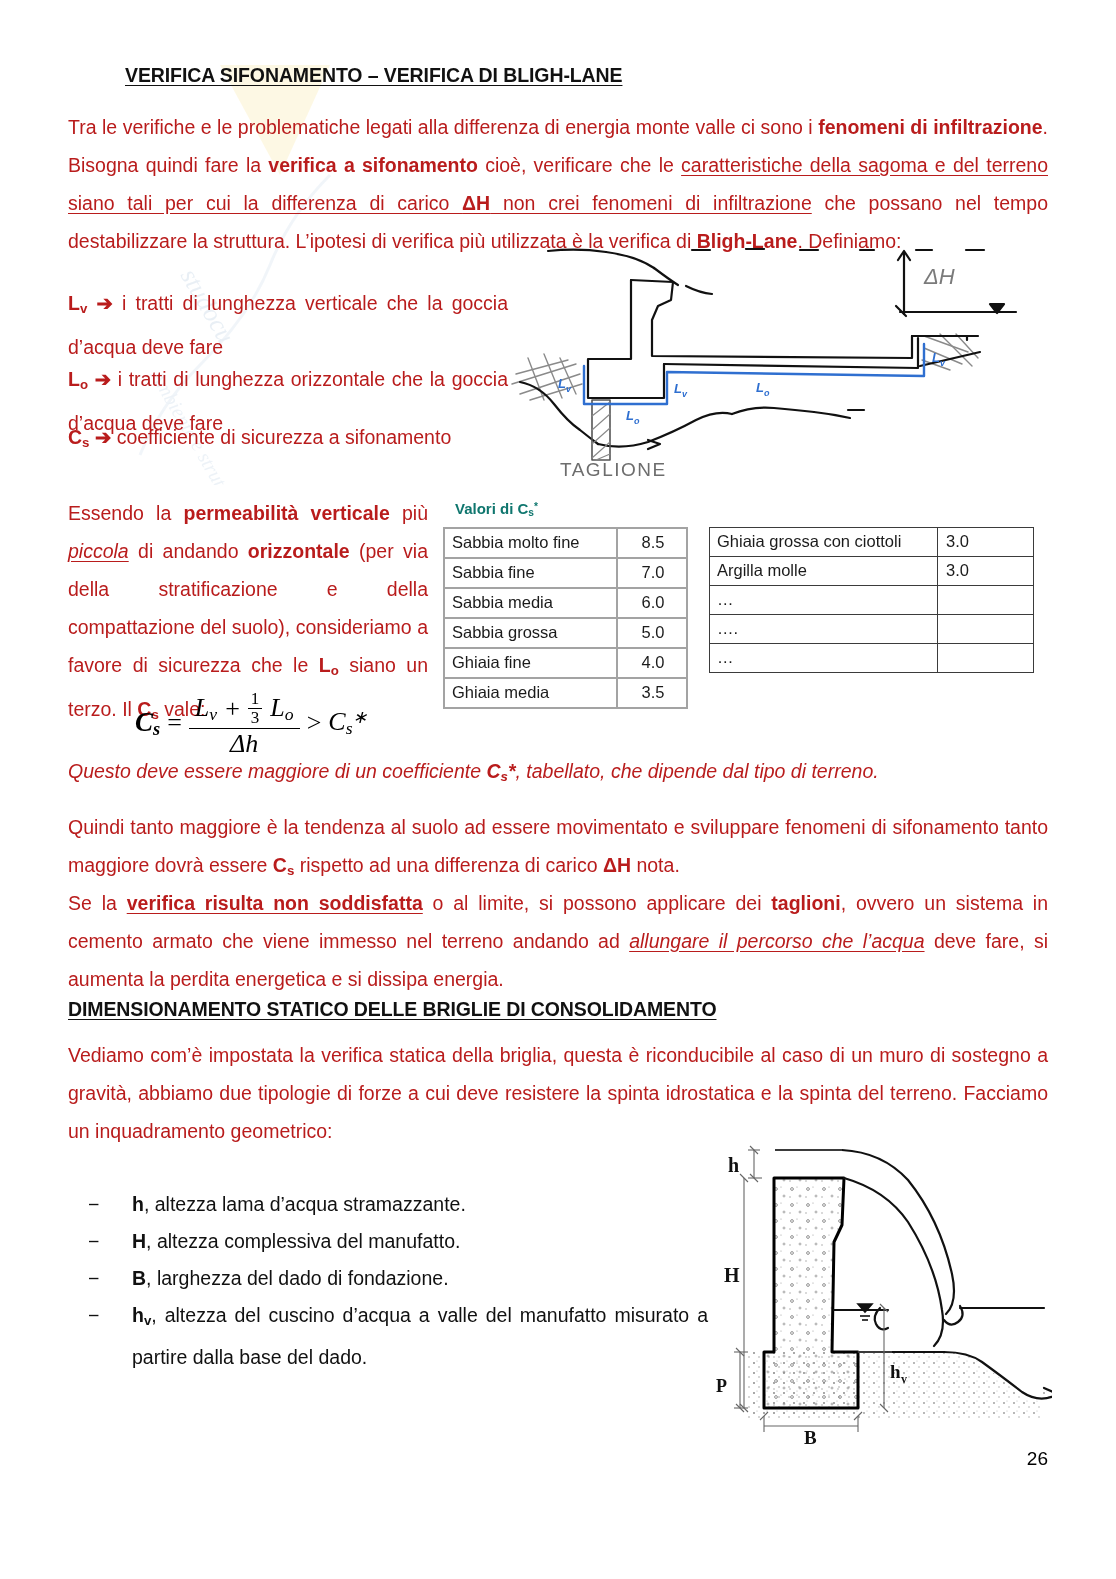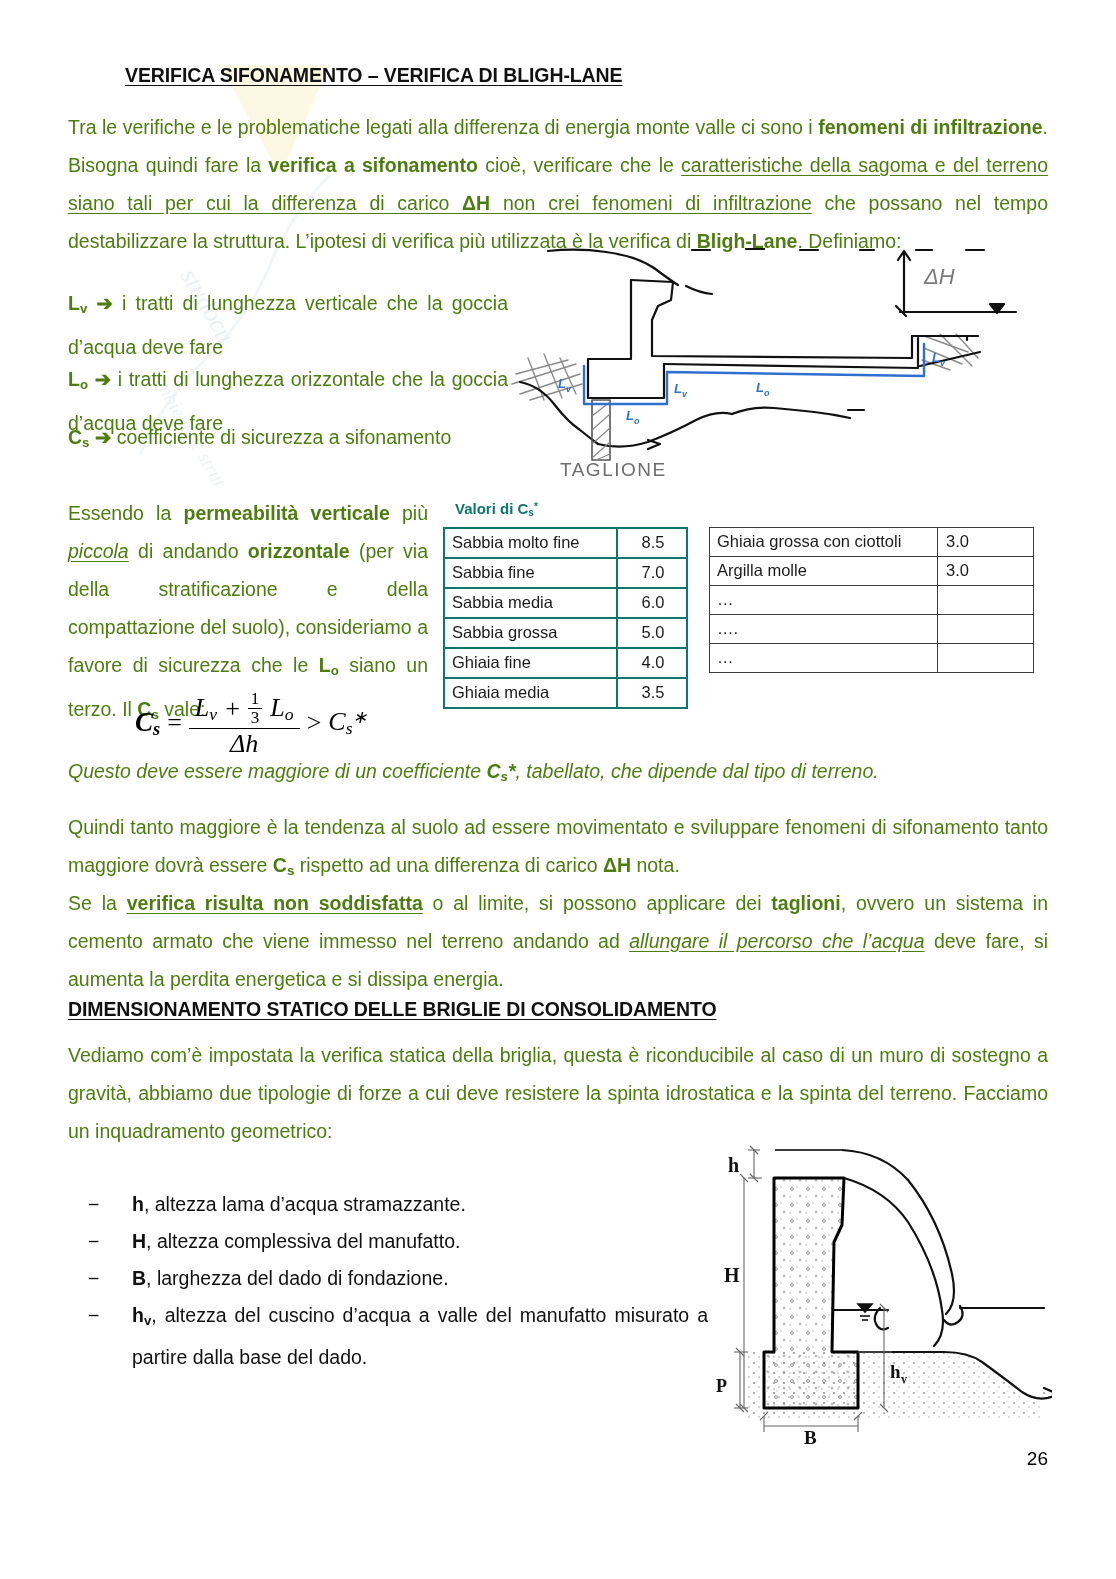--- a/index.html
+++ b/index.html
@@ -42,21 +42,21 @@
     letter-spacing: -0.1px;
     text-decoration: underline;
     text-underline-offset: 3px;
     white-space: nowrap;
   }
   .para {
     position: absolute;
     font-size: 19.5px;
     line-height: 38px;
     text-align: justify;
-    color: #4d7c0f;
+    color: #b91c1c;
   }
   .para b { font-weight: bold; }
   .para u { text-decoration: underline; text-underline-offset: 3px; }
   .para i { font-style: italic; }
   .u-ital { font-style: italic; text-decoration: underline; text-underline-offset: 3px;}
   sub { font-size: 0.68em; vertical-align: -0.22em; }
   sup { font-size: 0.68em; vertical-align: 0.42em; }
   .arrow { font-weight: bold; }
   
   .tbl {
@@ -65,21 +65,21 @@
     font-size: 16.5px;
     color: #1b1b1b;
     background: #fff;
   }
   .tbl td {
     padding: 3px 7px 4px 7px;
     line-height: 21px;
     vertical-align: middle;
   }
   .tbl-left { left: 443px; top: 527px; width: 245px; }
-  .tbl-left td { border: 2px solid #0f766e; }
+  .tbl-left td { border: 2px solid #a3a3a3; }
   .tbl-left td.val { width: 52px; text-align: center; padding-left: 9px; }
   .tbl-right { left: 709px; top: 527px; width: 325px; }
   .tbl-right td { border: 1px solid #3b3b3b; }
   .tbl-right td.val { width: 80px; text-align: left; padding-left: 8px; margin-left: 32px; }
   .tbl-cap {
     position: absolute;
     left: 455px; top: 500px;
     font-size: 15px;
     font-weight: bold;
     color: #e08a5a;

